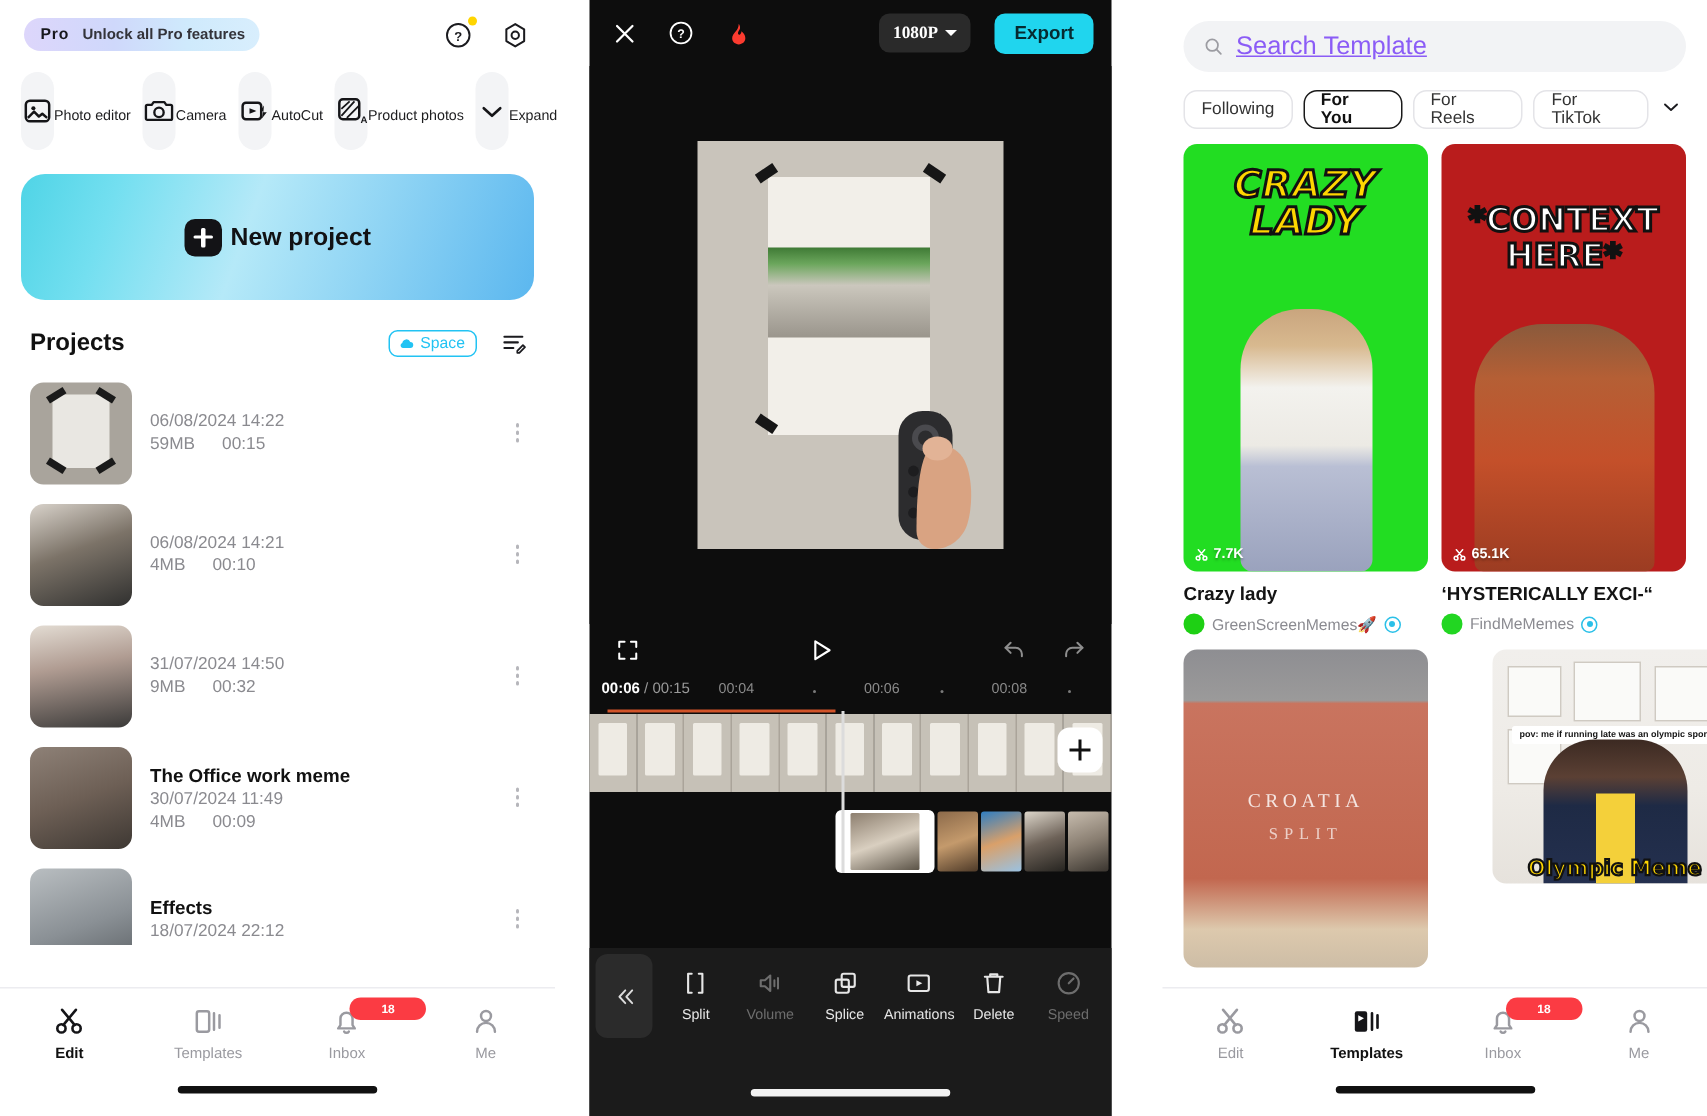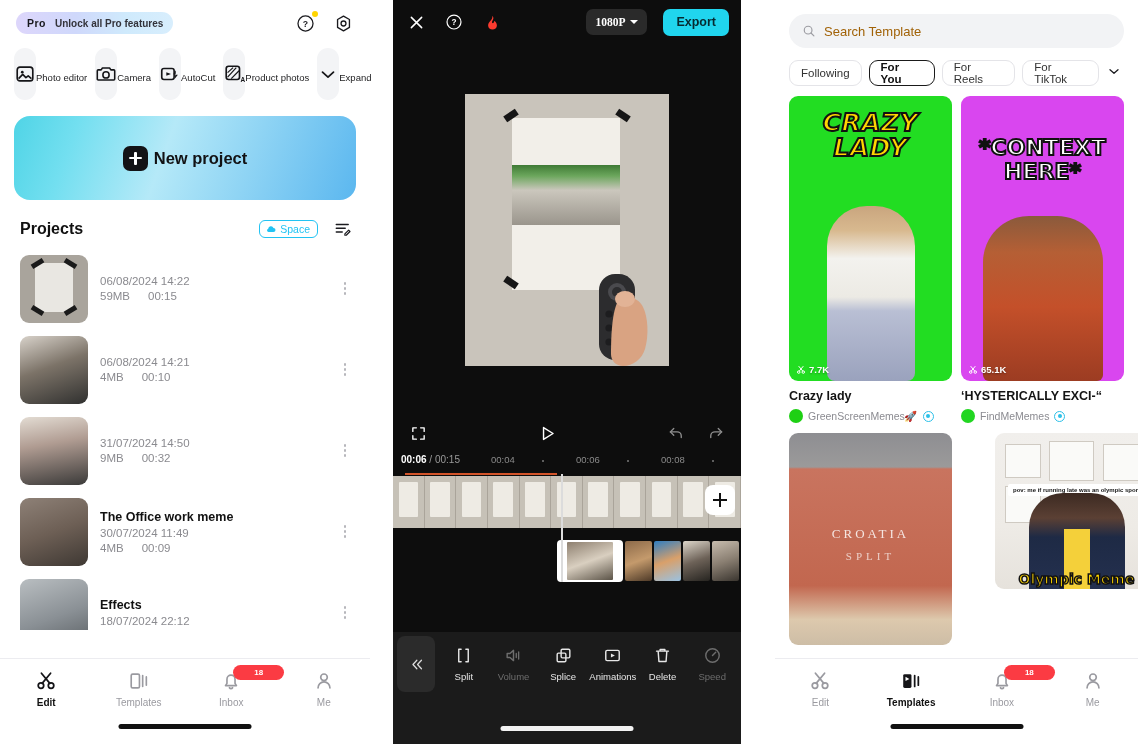--- a/index.html
+++ b/index.html
@@ -117,21 +117,21 @@
   .tb-row { display: flex; align-items: center; height: 64px; padding: 0 4px; }
   .tb-collapse { width: 38px; height: 56px; background: #2b2b2b; border-radius: 8px; display: flex; align-items: center; justify-content: center; margin-right: 4px; }
   .tb-item { flex: 1; display: flex; flex-direction: column; align-items: center; gap: 6px; }
   .tb-label { font-size: 9.5px; color: #e6e6e6; }
   .tb-item.dim .tb-label { color: #6d6d6d; }
   .home-bar-dark { position: absolute; bottom: 13px; left: 50%; transform: translateX(-50%); width: 133px; height: 5px; border-radius: 3px; background: #f2f2f2; }
 
   
   .panel3 { position: relative; width: 363px; height: 744px; background: #fff; flex: 0 0 363px; }
   .search-bar { margin: 14px 14px 0 14px; height: 34px; background: #f2f3f5; border-radius: 17px; display: flex; align-items: center; padding: 0 13px; gap: 8px; }
-  .search-ph { font-size: 13px; color: #a16207; }
+  .search-ph { font-size: 17px; color: #8b5cf6; text-decoration: underline; }
   .tabs { display: flex; align-items: center; gap: 7px; padding: 12px 10px 0 14px; }
   .tab { border: 1px solid #e4e4e8; border-radius: 9px; height: 26px; display: flex; align-items: center; padding: 0 11px; }
   .tab span { font-size: 11.5px; color: #333; }
   .tab.active { border-color: #1a1a1a; }
   .tab.active span { font-weight: 700; color: #111; }
   .tab-more { margin-left: auto; padding-right: 6px; }
 
   .grid { display: flex; gap: 9px; padding: 10px 14px 0 14px; }
   .col { flex: 1; }
   .card { margin-bottom: 10px; }
@@ -145,21 +145,21 @@
   .verified { width: 11px; height: 11px; border-radius: 50%; background: #fff; border: 1.3px solid #2bc0e8; display: flex; align-items: center; justify-content: center; }
   .verified i { width: 4px; height: 4px; border-radius: 50%; background: #2bc0e8; display: block; }
 
   
   .g1 { background: #22dd22; height: 285px; }
   .g1 .ttl { position: absolute; left: 0; right: 0; top: 14px; text-align: center; font-weight: 900; font-style: italic;
     font-size: 25px; line-height: 25px; color: #ffd600; -webkit-text-stroke: 2px #111; letter-spacing: .5px; font-family: "DejaVu Sans", sans-serif; }
   .g1 .body { position: absolute; left: 50%; transform: translateX(-50%); bottom: 0; width: 88px; height: 175px;
     background: linear-gradient(180deg,#c9a57e 0%,#d8b98f 14%,#f3f2ee 30%,#eceae4 52%,#b9bfd4 60%,#9aa2bd 100%); border-radius: 40px 40px 8px 8px; }
   
-  .g2 { background: #d946ef; height: 285px; }
+  .g2 { background: #b91c1c; height: 285px; }
   .g2 .ttl { position: absolute; left: 0; right: 0; top: 40px; text-align: center; font-weight: 900;
     font-size: 22px; line-height: 24px; color: #fff; -webkit-text-stroke: 2px #111; font-family: "DejaVu Sans", sans-serif; }
   .g2 .body { position: absolute; left: 50%; transform: translateX(-50%); bottom: 0; width: 120px; height: 165px;
     background: linear-gradient(180deg,#8a5a3c 0%,#b55f35 22%,#c4502a 55%,#9c3c22 100%); border-radius: 46px 46px 6px 6px; }
   
   .c1 { height: 212px; background: linear-gradient(180deg,#8e8e92 0%,#9b9a9a 16%,#c9745f 17%,#c2674f 72%,#ddc9ad 88%,#cdbda6 100%); }
   .c1 .wm { position: absolute; left: 0; right: 0; top: 44%; text-align: center; color: rgba(255,255,255,.82);
     font-family: "Liberation Serif", serif; font-size: 13px; letter-spacing: 3px; }
   .c1 .wm2 { position: absolute; left: 0; right: 0; top: 55%; text-align: center; color: rgba(255,255,255,.68);
     font-family: "Liberation Serif", serif; font-size: 11px; letter-spacing: 4px; }
@@ -482,21 +482,21 @@
         </div>
       </div>
     </div>
 
     <div class="tl-ruler">
       <div class="tl-time">
         <b>00:06</b>
         <span> / </span>
         <span>00:15</span>
       </div>
-      <div class="tl-tick" style="left:98px">00:04</div>
+      <div class="tl-tick" style="left:86px">00:04</div>
       <div class="tl-dot" style="left:149px"></div>
       <div class="tl-tick" style="left:183px">00:06</div>
       <div class="tl-dot" style="left:234px"></div>
       <div class="tl-tick" style="left:268px">00:08</div>
       <div class="tl-dot" style="left:319px"></div>
     </div>
 
     <div class="tl-track">
       <div class="tl-underline"></div>
       <div class="tl-frames">

